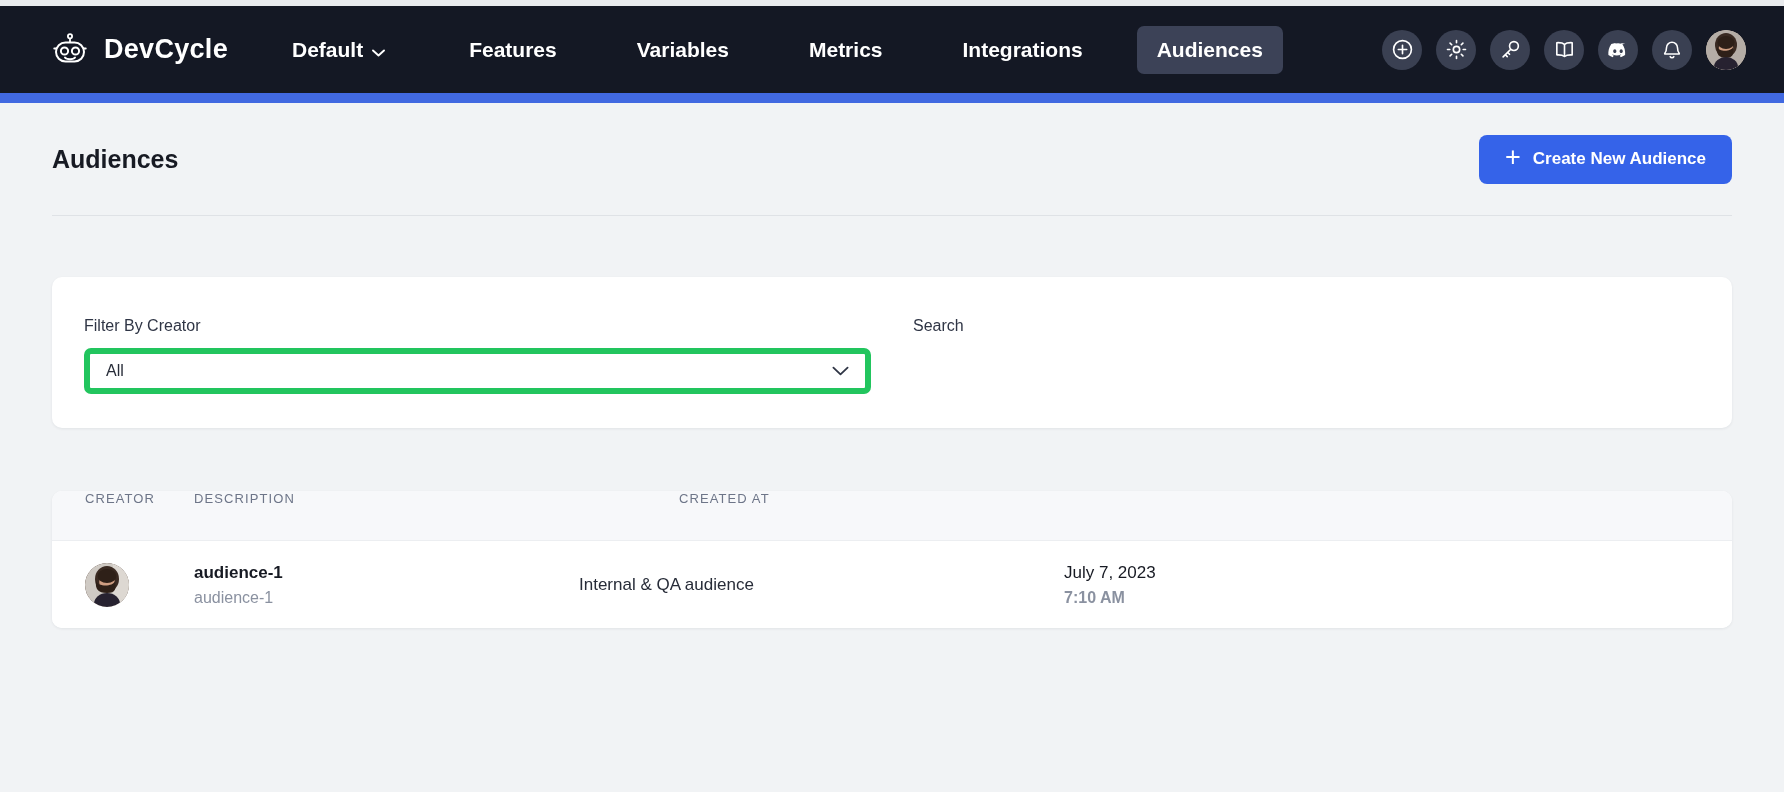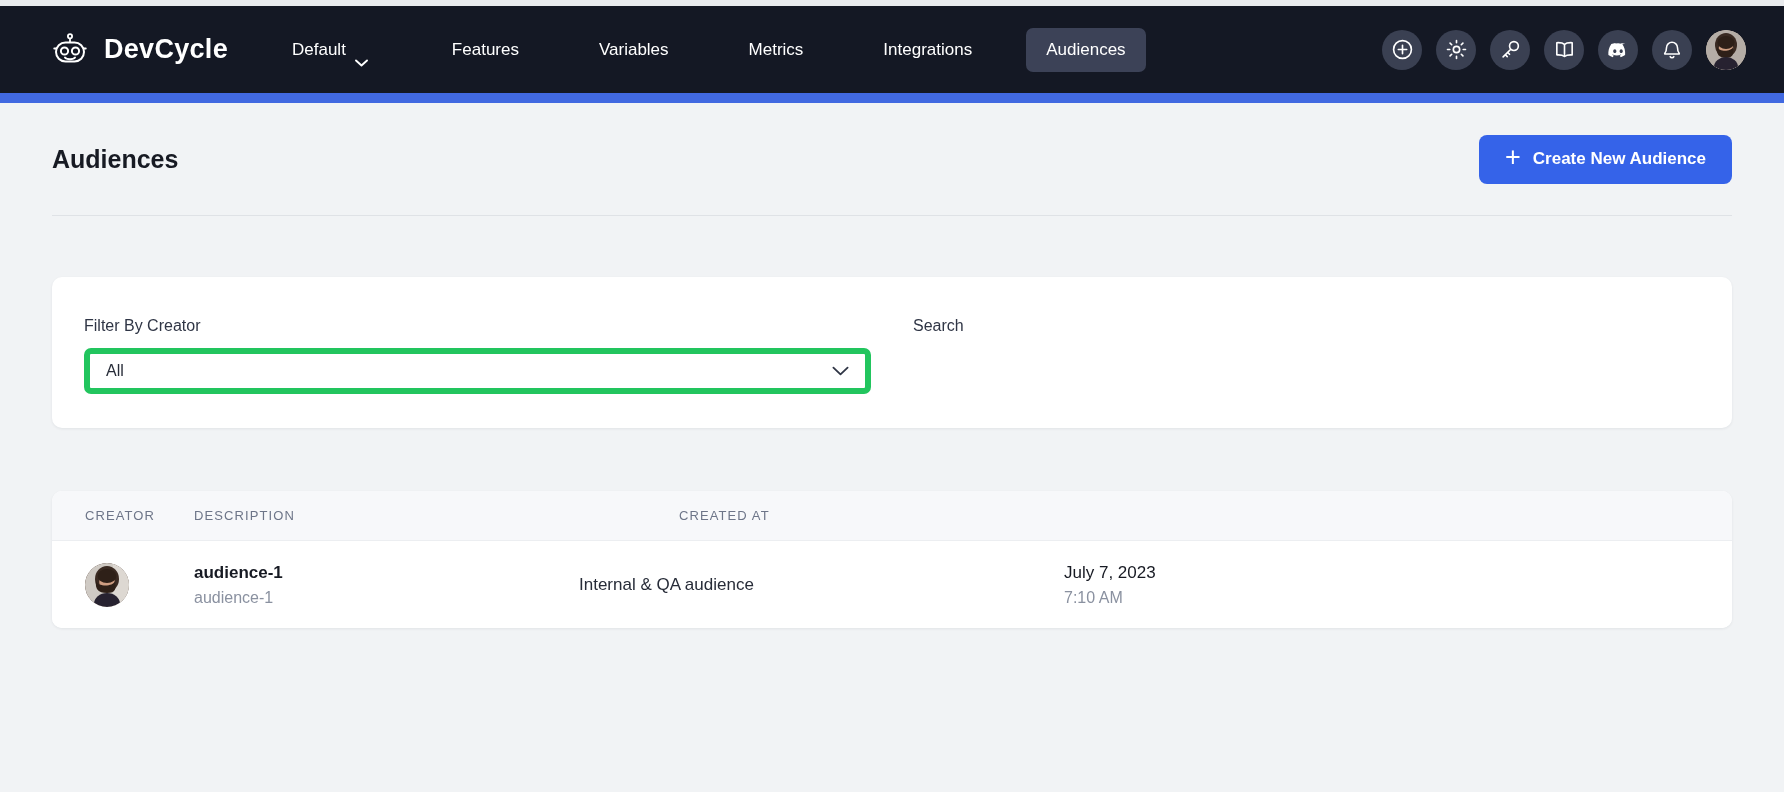--- a/index.html
+++ b/index.html
@@ -23,23 +23,23 @@
     position: relative;
   }
   .brand { display: flex; align-items: center; gap: 14px; margin-right: 44px; }
   .brand-logo { width: 40px; height: 40px; flex: 0 0 40px; }
   .brand-name {
     color: #ffffff; font-size: 27px; font-weight: bold;
     letter-spacing: .3px; white-space: nowrap;
   }
   .nav-links { display: flex; align-items: center; gap: 6px; }
   .nav-item {
-    color: #ffffff; font-size: 17px; font-weight: normal;
+    color: #ffffff; font-size: 21px; font-weight: bold;
     padding: 12px 20px; border-radius: 7px; white-space: nowrap;
-    display: flex; align-items: flex-end; gap: 9px; cursor: pointer;
+    display: flex; align-items: flex-start; gap: 9px; cursor: pointer;
   }
   .nav-item.active { background: #3c4257; }
   .chev {
     width: 13px; height: 8px; display: inline-block; flex: 0 0 13px;
   }
   .nav-right {
     margin-left: auto; display: flex; align-items: center; gap: 14px;
   }
   .icon-btn {
     width: 40px; height: 40px; border-radius: 50%;
@@ -99,42 +99,42 @@
     display: flex; align-items: center; justify-content: center;
     cursor: pointer; line-height: 1;
   }
 
   
   .table {
     margin-top: 63px; background: #fff; border-radius: 10px;
     box-shadow: 0 1px 3px rgba(16,24,40,.07); overflow: hidden;
   }
   .thead {
-    background: #f7f8fa; height: 50px; display: flex; align-items: center;
+    background: #f7f8fa; height: 50px; display: flex; 
     border-bottom: 1px solid #eceef1;
   }
   .th {
     font-size: 13px; letter-spacing: 1.1px; color: #6d7588;
     text-transform: uppercase;
   }
   .trow { height: 87px; display: flex; align-items: center; background: #fff; }
   .c-creator { width: 142px; padding-left: 33px; flex: 0 0 auto; }
   .c-name    { width: 385px; flex: 0 0 auto; }
   .c-desc    { width: 485px; flex: 0 0 auto; }
   .c-date    { width: 285px; flex: 0 0 auto; }
   .c-action  { flex: 1; }
   .avatar-row {
     width: 44px; height: 44px; border-radius: 50%; overflow: hidden;
     background: #6b5a50;
   }
   .cell-name { font-size: 17px; font-weight: bold; color: #171a23; }
   .cell-key  { font-size: 16px; color: #8a91a0; margin-top: 6px; }
   .cell-desc { font-size: 17px; color: #272c38; }
   .cell-date { font-size: 17px; color: #171a23; }
-  .cell-time { font-size: 16px; color: #8a91a0; margin-top: 6px; }
+  .cell-time { font-size: 16px; color: #8a91a0; margin-top: 6px; font-weight: bold; }
   .view-link {
     display: flex; align-items: center; gap: 12px; cursor: pointer;
     color: #2f5fe0; font-size: 17px;
   }
 </style>
 </head>
 <body>
 
 <div class="top-strip"></div>
 

